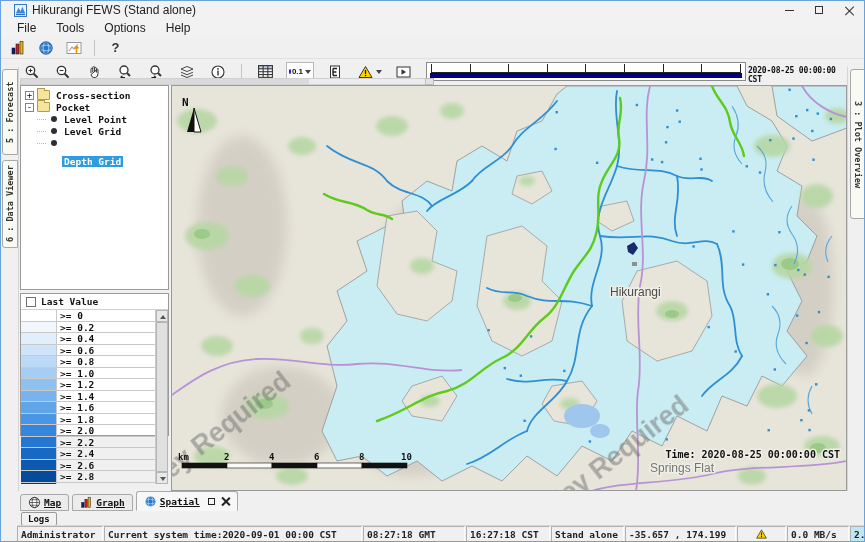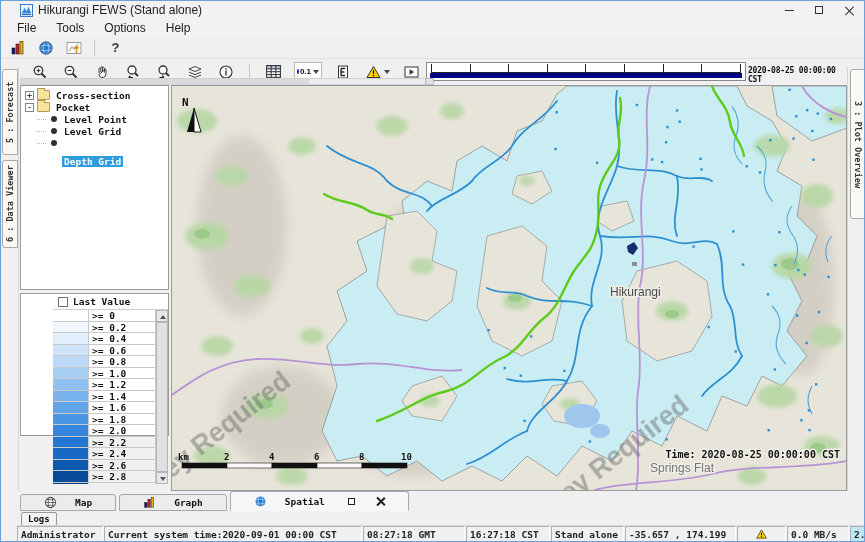--- a/index.html
+++ b/index.html
@@ -3,41 +3,41 @@
 <meta charset="utf-8">
 <style>
   html,body{margin:0;padding:0;background:#d8d8d8;}
   *{box-sizing:border-box;}
   .window{position:relative;width:865px;height:542px;background:#f0f0f0;
     font-family:"Liberation Sans",sans-serif;font-size:12px;color:#111;
     border:1px solid #6aa1d8;overflow:hidden;}
   .mono{font-family:"DejaVu Sans Mono",monospace;}
 
   
-  .titlebar{height:18px;display:flex;align-items:center;padding-left:19px;background:#f2f2f2;}
+  .titlebar{height:18px;display:flex;align-items:center;padding-left:13px;background:#f2f2f2;}
   .title-icon{width:13px;height:13px;margin-right:5px;flex:none;}
   .title-text{font-size:12px;color:#222;}
   .win-btns{margin-left:auto;display:flex;height:18px;}
   .win-btn{width:30px;height:18px;display:flex;align-items:center;justify-content:center;color:#333;}
   .glyph-min{width:9px;height:1px;background:#333;}
   .glyph-max{width:8px;height:8px;border:1px solid #333;}
   .glyph-close{position:relative;width:9px;height:9px;}
   .glyph-close::before,.glyph-close::after{content:"";position:absolute;left:4px;top:-1px;width:1.4px;height:12px;background:#333;}
   .glyph-close::before{transform:rotate(45deg);}
   .glyph-close::after{transform:rotate(-45deg);}
 
   
   .menubar{height:18px;display:flex;align-items:center;padding-left:3px;background:#f2f2f2;}
   .menu-item{padding:1px 7px;font-size:12px;color:#222;margin-left:6px;}
 
   
   .toolbar1{height:22px;display:flex;align-items:center;gap:7px;padding-left:6px;background:#f0f0f0;border-bottom:1px solid #e0e0e0;}
   .tb-sep{width:1px;height:16px;background:#c5c5c5;margin:0 3px;}
   .toolbar2{position:relative;height:26px;background:#f0f0f0;}
-  .tb2-icons{position:absolute;left:28px;top:2px;display:flex;align-items:center;gap:10px;}
+  .tb2-icons{position:absolute;left:20px;top:2px;display:flex;align-items:center;gap:10px;}
   .tbtn{width:21px;height:21px;display:flex;align-items:center;justify-content:center;border:1px solid transparent;}
   .tbtn.dd{width:28px;}
   .dd-arrow{width:0;height:0;border-left:3px solid transparent;border-right:3px solid transparent;border-top:4px solid #444;margin-left:2px;}
   .interval-btn{display:flex;align-items:center;font-size:8px;font-weight:bold;border:1px solid #b8b8b8;height:20px;padding:0 2px;background:#fdfdfd;}
   .blue-dot{width:5px;height:5px;border-radius:50%;background:#1515c8;margin-right:1px;}
   .timeline{position:absolute;left:425px;top:3px;width:320px;height:19px;border:1px solid #8a8a8a;background:#fff;}
   .timeline .ticks{position:absolute;left:4px;right:4px;top:1px;height:9px;
     border-bottom:1px solid #222;
     background:repeating-linear-gradient(to right,#222 0 1px,transparent 1px 38.6px);}
   .timeline .bar{position:absolute;left:3px;right:3px;bottom:2px;height:5px;background:var(--timeline-bar,#000080);}
@@ -64,21 +64,21 @@
     font-size:9px;line-height:7px;margin-right:3px;flex:none;font-weight:normal;}
   .tree-connector{width:9px;flex:none;border-bottom:1px dotted #b9b9b9;height:0;margin-right:2px;}
   .folder{width:13px;height:10px;position:relative;margin-right:4px;flex:none;background:#f6e49d;border:1px solid #b59a4e;border-radius:1px;}
   .folder::before{content:"";position:absolute;left:-1px;top:-3px;width:6px;height:2px;background:#f6e49d;border:1px solid #b59a4e;border-bottom:none;}
   .bullet{width:6px;height:6px;border-radius:50%;background:#2c2f38;margin:0 5px 0 3px;flex:none;}
   .tree-label{padding:0 2px;}
   .tree-row.selected .tree-label{background:var(--selection,#2f9be0);color:#fff;margin-top:36px;}
 
   
   .legend-panel{position:absolute;left:19px;top:292px;width:149px;height:143px;background:#fff;border:1px solid #9a9a9a;
-    font-family:"DejaVu Sans Mono",monospace;font-size:9.5px;font-weight:bold;padding-left:32px;}
+    font-family:"DejaVu Sans Mono",monospace;font-size:9.5px;font-weight:bold;}
   .legend-header{height:16px;display:flex;align-items:center;gap:5px;padding-left:5px;border-bottom:1px solid #cfcfcf;}
   .checkbox{width:10px;height:10px;border:1px solid #707070;background:#fff;flex:none;}
   .legend-list{position:relative;height:174px;overflow:hidden;}
   .legend-row{display:flex;height:11.5px;border-bottom:1px solid #c9c9c9;}
   .legend-swatch{width:36px;border-right:1px solid #c9c9c9;flex:none;}
   .legend-label{padding-left:3px;line-height:11px;}
   .legend-scroll{position:absolute;right:0;top:0;bottom:0;width:13px;background:#f3f3f3;border-left:1px solid #c9c9c9;}
   .legend-scroll .arr{position:absolute;left:0;width:12px;height:12px;background:#e8e8e8;border:1px solid #b5b5b5;}
   .legend-scroll .arr.up{top:0;}
   .legend-scroll .arr.down{bottom:0;}
@@ -87,22 +87,22 @@
   .legend-scroll .arr.down::after{top:4px;border-top:4px solid #555;}
   .legend-scroll .thumb{position:absolute;left:0;top:12px;bottom:12px;width:12px;background:#e0e0e0;border:1px solid #b5b5b5;}
 
   
   .map-area{position:absolute;left:170px;top:84px;width:676px;height:406px;background:#e7e4da;border:1px solid #9a9a9a;overflow:hidden;}
   .map-area svg{display:block;}
 
   
   .bottom-tabs{position:absolute;left:19px;top:490px;height:20px;display:flex;align-items:flex-end;gap:3px;
     font-family:"DejaVu Sans Mono",monospace;font-size:9.5px;font-weight:bold;}
-  .btab{display:flex;align-items:center;gap:18px;height:17px;padding:0 23px;background:#ececec;
-    border:1px solid #a8a8a8;border-radius:3px 3px 0 0;}
+  .btab{display:flex;align-items:center;gap:3px;height:17px;padding:0 7px;background:#ececec;
+    border:1px solid #a8a8a8;border-radius:3px 3px 0 0;text-decoration:underline;}
   .btab.active{height:20px;background:#f7f7f7;border-bottom-color:#f7f7f7;}
   .btab .panel-max{width:7px;height:7px;border:1.4px solid #222;margin-left:5px;}
   .btab .panel-close{position:relative;width:9px;height:9px;margin-left:3px;}
   .btab .panel-close::before,.btab .panel-close::after{content:"";position:absolute;left:4px;top:-1px;width:1.6px;height:11px;background:#222;}
   .btab .panel-close::before{transform:rotate(45deg);}
   .btab .panel-close::after{transform:rotate(-45deg);}
   .logs-btn{position:absolute;left:20px;top:511px;height:14px;padding:0 6px;background:#f2f2f2;
     border:1px solid #999;border-radius:2px;font-family:"DejaVu Sans Mono",monospace;font-size:9px;font-weight:bold;
     display:flex;align-items:center;}
 

